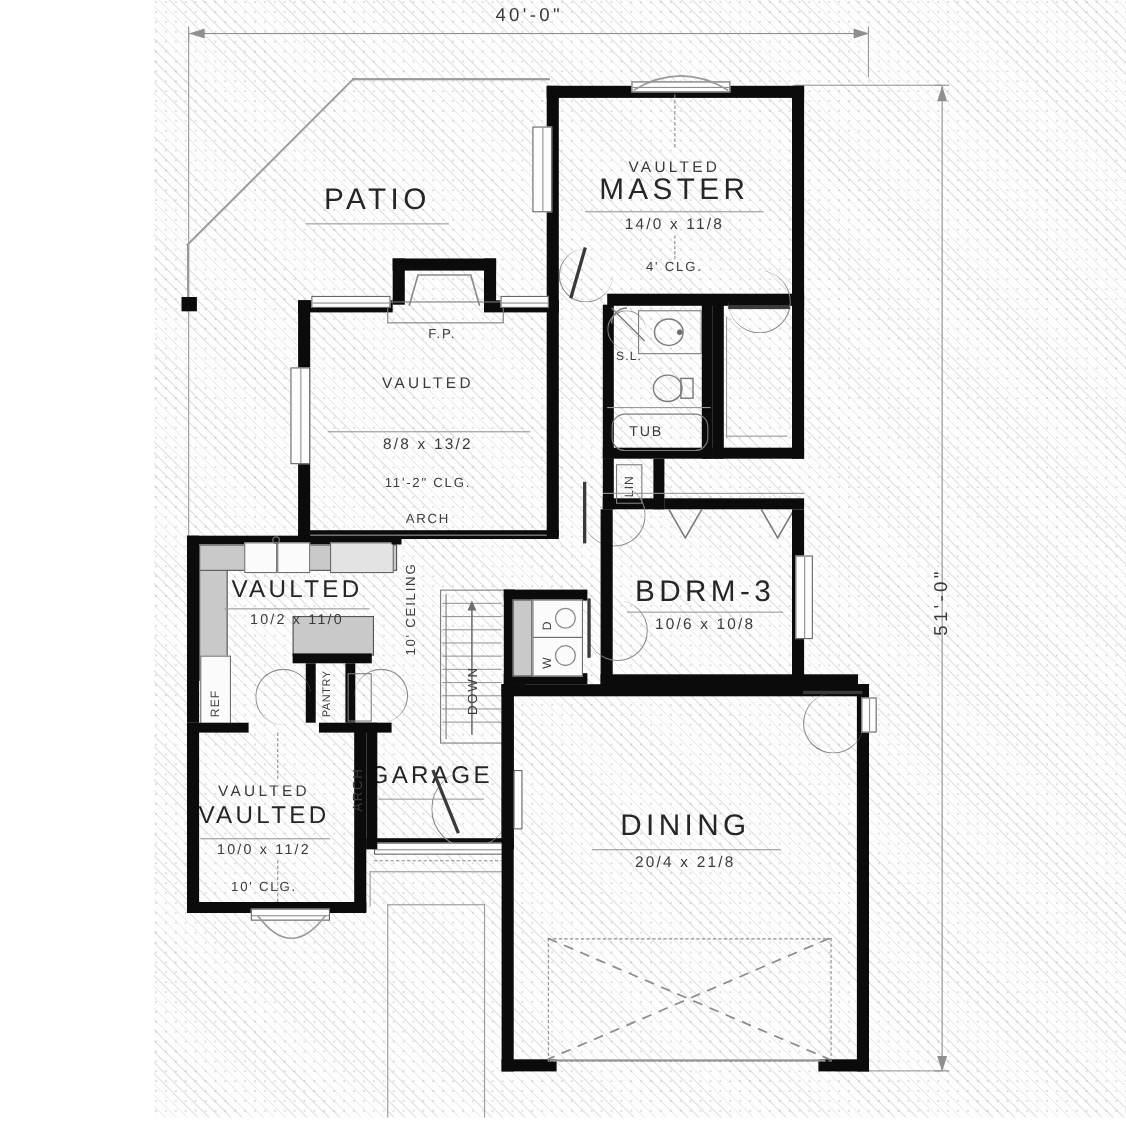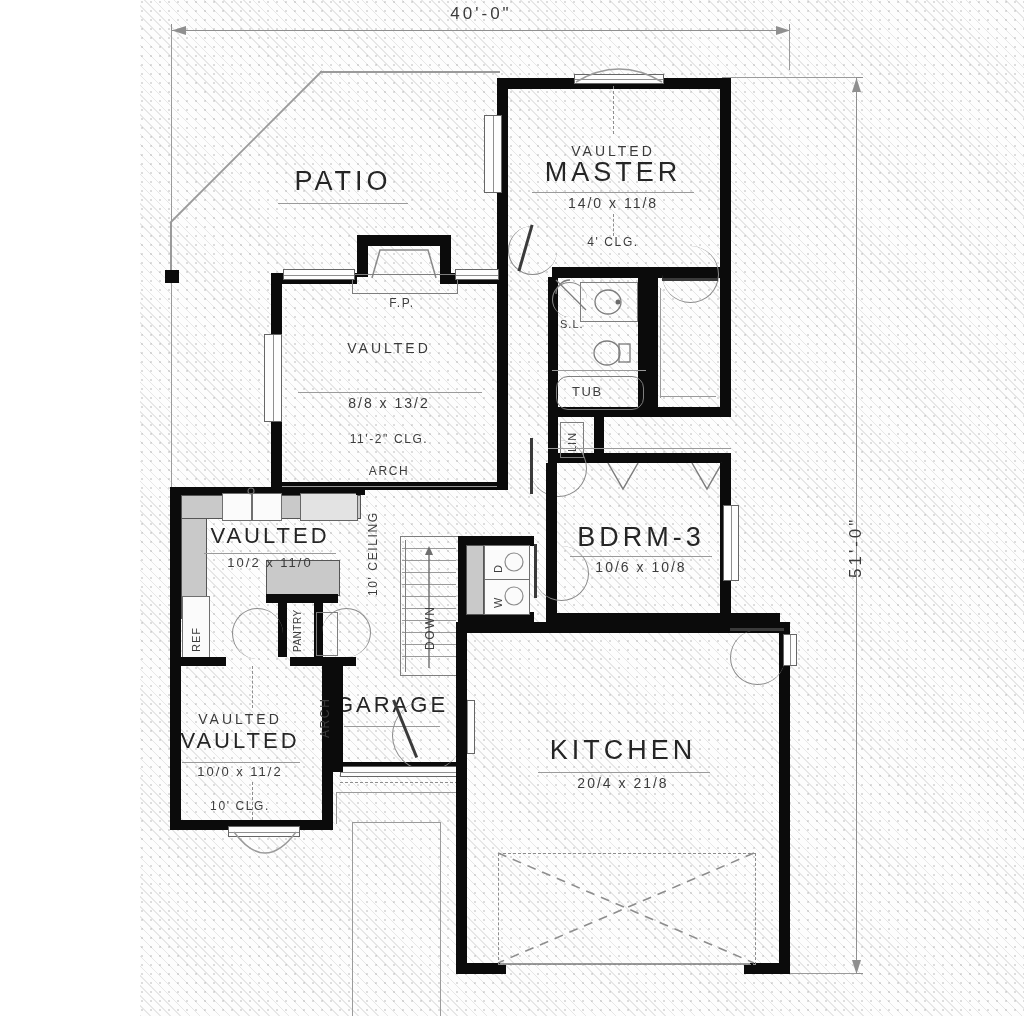--- a/index.html
+++ b/index.html
@@ -324,21 +324,21 @@
   <div class="w" style="left:456px;top:622px;width:11px;height:352px;"></div>
   <div class="w" style="left:456px;top:622px;width:334px;height:11px;"></div>
   <div class="w" style="left:779px;top:622px;width:11px;height:352px;"></div>
   <div class="w" style="left:456px;top:963px;width:50px;height:11px;"></div>
   <div class="w" style="left:744px;top:963px;width:46px;height:11px;"></div>
   <div class="hair" style="left:500px;top:963px;width:250px;height:1.6px;"></div>
 
   <div class="arc arc-bl" style="left:730px;top:630px;width:54px;height:54px;border-radius:50%;"></div>
   <div class="leaf" style="left:730px;top:628px;width:54px;height:3px;"></div>
 
-  <div class="t room ctr" style="left:623px;top:735px;">KITCHEN</div>
+  <div class="t room ctr" style="left:623px;top:735px;">DINING</div>
   <div class="hair" style="left:538px;top:772px;width:172px;height:1.3px;"></div>
   <div class="t sub ctr" style="left:623px;top:775px;">20/4 x 21/8</div>
 
   <div class="boxd" style="left:498px;top:853px;width:256px;height:110px;"></div>
   <svg class="ar" style="left:498px;top:853px;width:256px;height:110px;">
     <line x1="0" y1="0" x2="256" y2="110" stroke="#8d8d8d" stroke-width="1.6" stroke-dasharray="9 7"></line>
     <line x1="256" y1="0" x2="0" y2="110" stroke="#8d8d8d" stroke-width="1.6" stroke-dasharray="9 7"></line>
     </svg>
 
   <div class="w" style="left:333px;top:657px;width:10px;height:115px;"></div>

